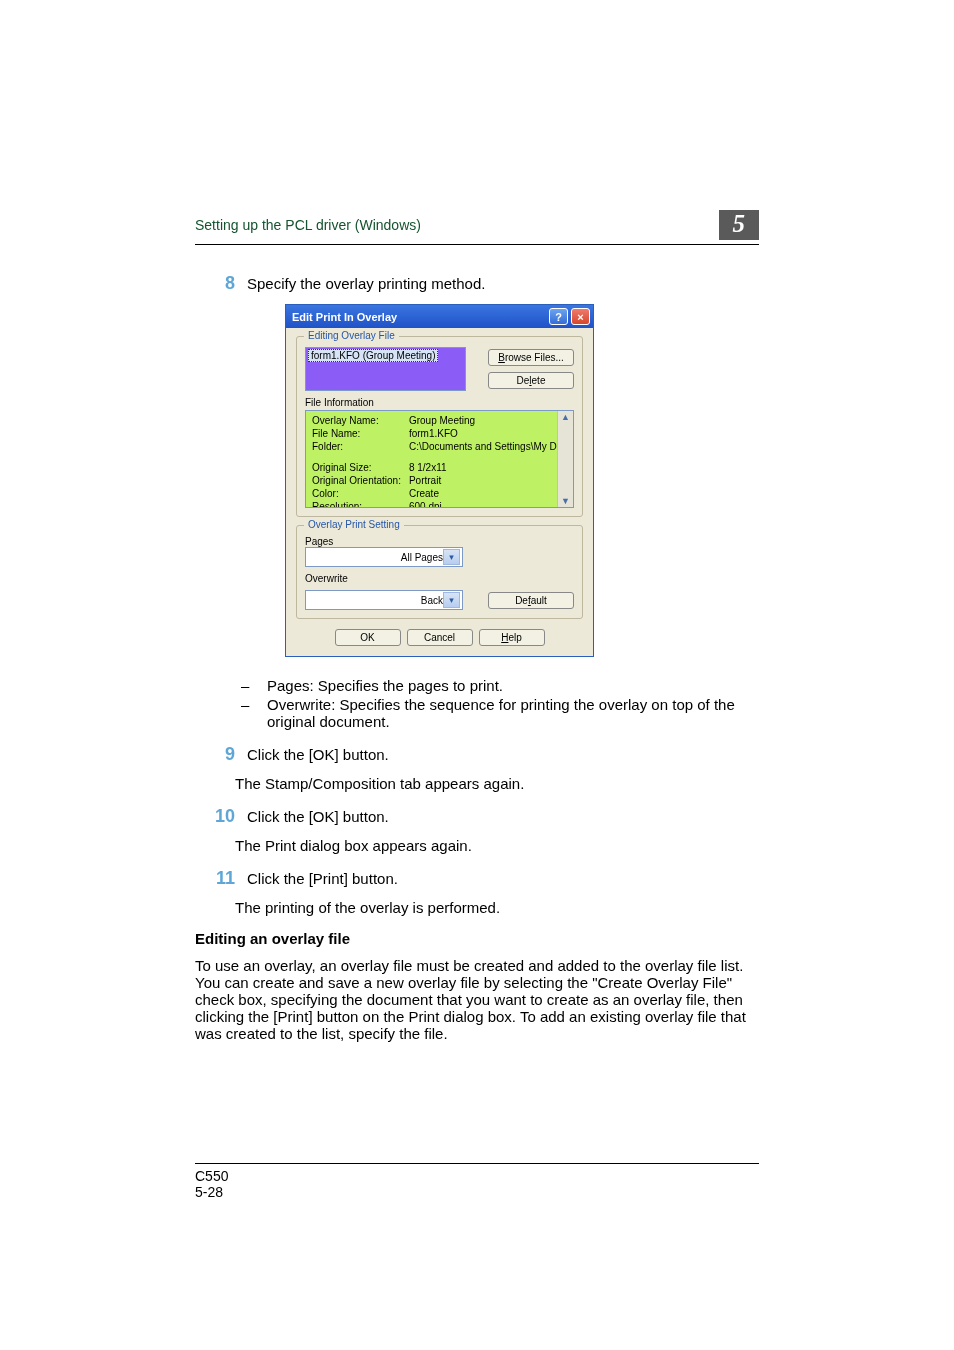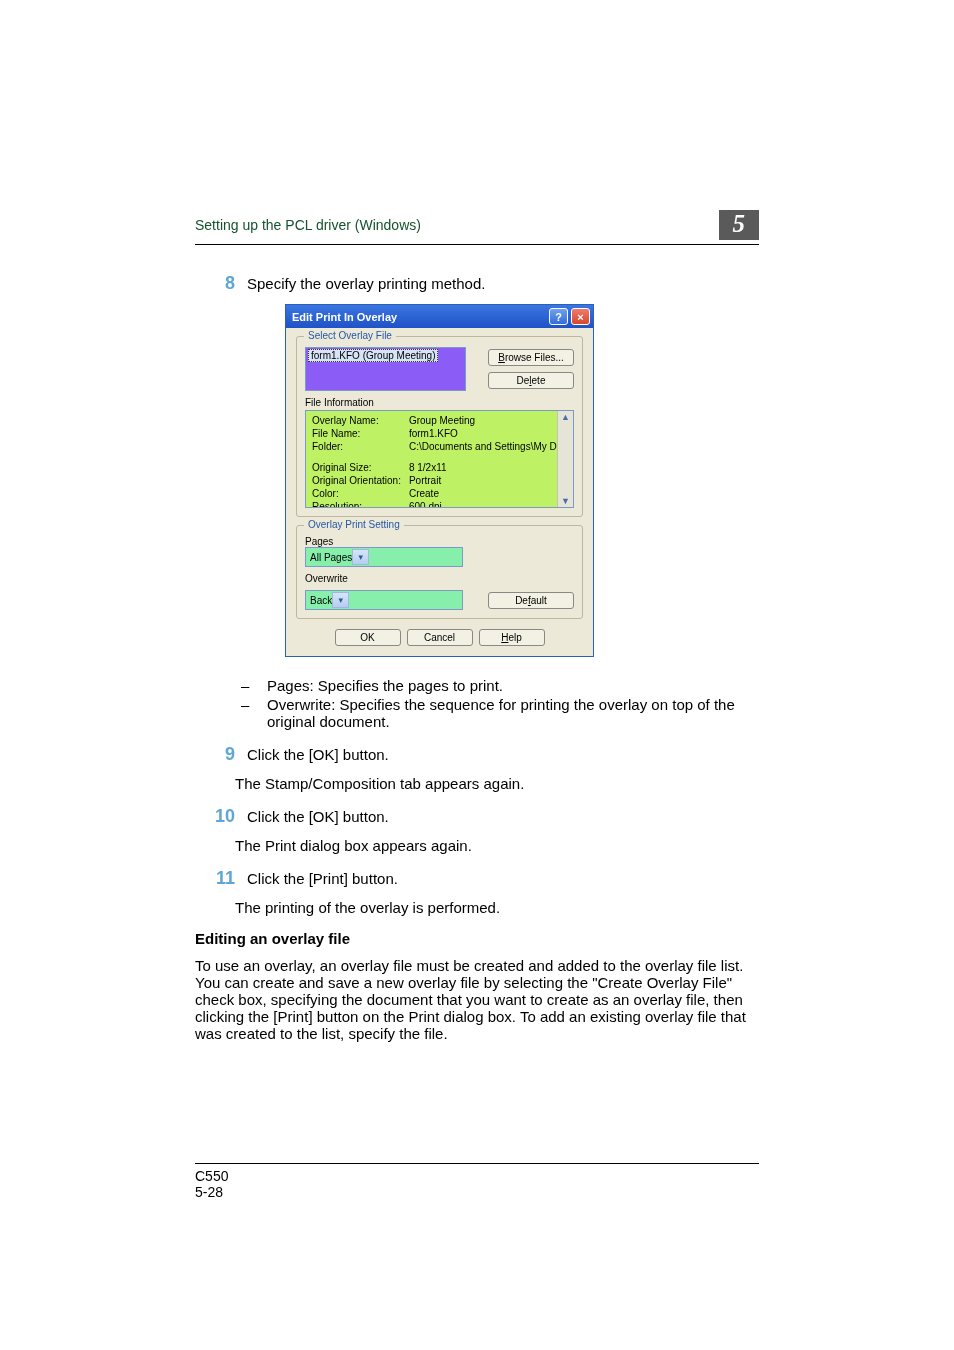--- a/index.html
+++ b/index.html
@@ -190,23 +190,23 @@
   }
   .ops-row {
     display:flex;
     align-items: center;
     gap: 12px;
     margin-top: 6px;
   }
   .select {
     display: flex;
     align-items: center;
-    justify-content: flex-start;
+    justify-content: flex-end;
     border: 1px solid #7d9ac6;
-    background: #86efac;
+    background: #ffffff;
     width: 150px;
     height: 18px;
     padding: 0 2px 0 4px;
     font-size: 10px;
   }
   .select .sarrow {
     width: 15px; height: 14px;
     background: linear-gradient(#d7e4f5,#b7cdf0);
     border: 1px solid #9fb8e0;
     display:flex; align-items:center; justify-content:center;
@@ -249,21 +249,21 @@
   <div class="dialog">
     <div class="dlg-title">
       <span>Edit Print In Overlay</span>
       <span class="tbtns">
         <span class="tbtn help">?</span>
         <span class="tbtn close">×</span>
       </span>
     </div>
     <div class="dlg-body">
       <div class="gbox">
-        <span class="glegend">Select Overlay File</span>
+        <span class="glegend">Editing Overlay File</span>
         <div class="sof-row">
           <div class="listbox">
             <span class="sel">form1.KFO (Group Meeting)</span>
           </div>
           <div class="sof-btns">
             <div class="btn"><u>B</u><span>rowse Files...</span></div>
             <div class="btn">De<u>l</u>ete</div>
           </div>
         </div>
         <div class="fi-label">File Information</div>

